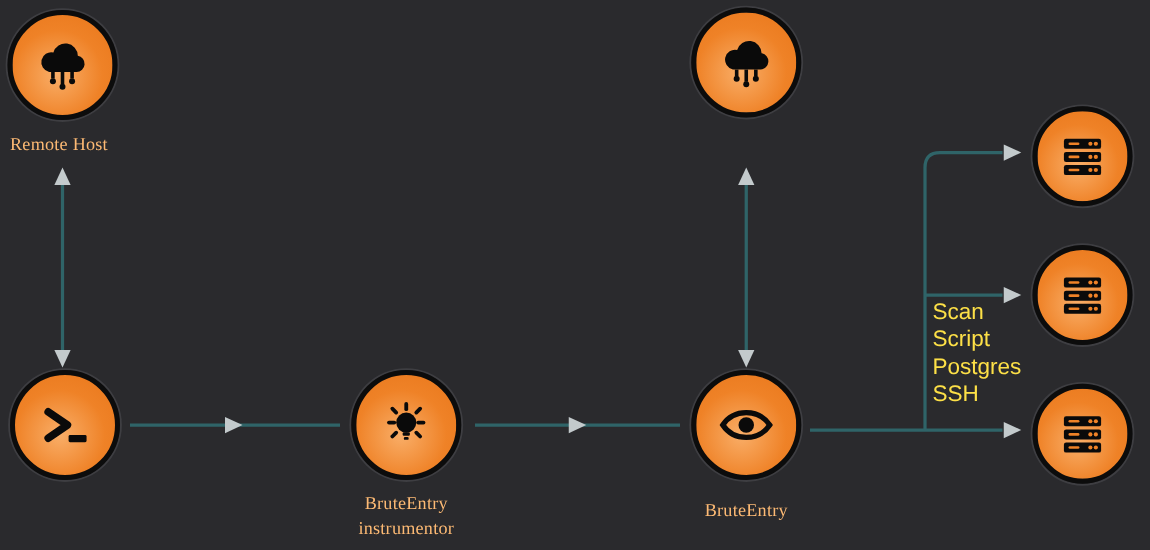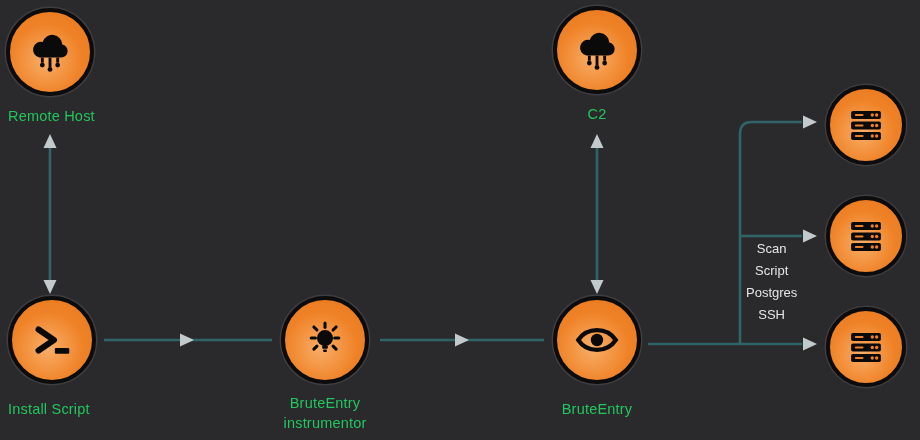--- a/index.html
+++ b/index.html
@@ -23,33 +23,33 @@
     border: 4px solid #0c0c0c;
     box-shadow: 0 0 0 1.5px #3e3e42;
     display: flex; align-items: center; justify-content: center;
     cursor: pointer;
   }
   .node.sm { width: 80px; height: 80px; }
   .node svg { display: block; }
 
   .label {
     position: absolute;
-    color: #22c55e;
+    color: #fdba74;
     font-size: 14.5px;
     line-height: 20px;
     letter-spacing: 0.2px;
+    font-family: Liberation Serif, serif;
   }
   .label.center { text-align: center; }
   .scan-label {
     position: absolute;
     left: 746px; top: 238px;
-    color: #e5e5e5;
-    font-size: 13px;
+    color: #fde047;
+    font-size: 18px;
     line-height: 22px;
-    text-align: center;
   }
   .scan-label span { display: block; }
 
   
   #n-remote   { left: 6px;   top: 8px; }
   #n-c2       { left: 553px; top: 6px; }
   #n-install  { left: 8px;   top: 296px; }
   #n-instr    { left: 281px; top: 296px; }
   #n-brute    { left: 553px; top: 296px; }
   #n-srv1     { left: 826px; top: 85px; }
@@ -122,29 +122,27 @@
       <g stroke="#0a0a0a" stroke-width="1.5">
         <line x1="8" y1="14.9" x2="8" y2="17.6"></line>
         <line x1="12" y1="14.9" x2="12" y2="20"></line>
         <line x1="16" y1="14.9" x2="16" y2="17.6"></line>
       </g>
       <circle cx="8" cy="18.8" r="1.25" fill="#0a0a0a"></circle>
       <circle cx="12" cy="21.1" r="1.25" fill="#0a0a0a"></circle>
       <circle cx="16" cy="18.8" r="1.25" fill="#0a0a0a"></circle>
     </svg>
   </div>
-  <div class="label center" id="l-c2">C2</div>
 
   <div class="node" id="n-install">
     <svg width="46" height="46" viewBox="0 0 24 24">
       <path d="M5 6.5 l8 5.5 -8 5.5" fill="none" stroke="#0a0a0a" stroke-width="3.2" stroke-linecap="round" stroke-linejoin="round"></path>
       <rect x="13.5" y="16.2" width="7.5" height="3" rx="0.6" fill="#0a0a0a"></rect>
     </svg>
   </div>
-  <div class="label" id="l-install">Install Script</div>
 
   <div class="node" id="n-instr">
     <svg width="46" height="46" viewBox="0 0 24 24">
       <circle cx="12" cy="11" r="4.2" fill="#0a0a0a"></circle>
       <rect x="10.5" y="15" width="3" height="1.5" rx="0.5" fill="#0a0a0a"></rect>
       <rect x="11" y="17" width="2" height="1.2" rx="0.5" fill="#0a0a0a"></rect>
       <g stroke="#0a0a0a" stroke-width="1.6" stroke-linecap="round">
         <line x1="12" y1="3.2" x2="12" y2="5.4"></line>
         <line x1="4.8" y1="11" x2="7" y2="11"></line>
         <line x1="17" y1="11" x2="19.2" y2="11"></line>

